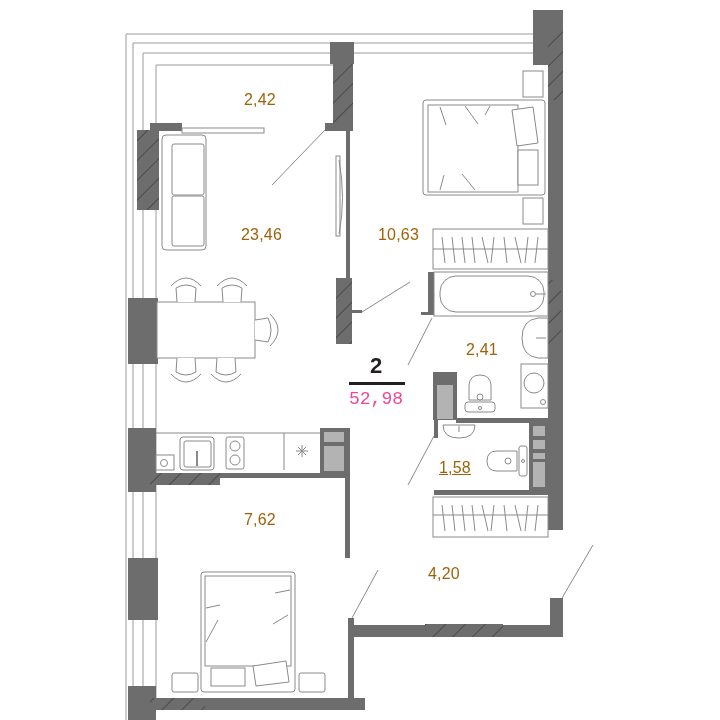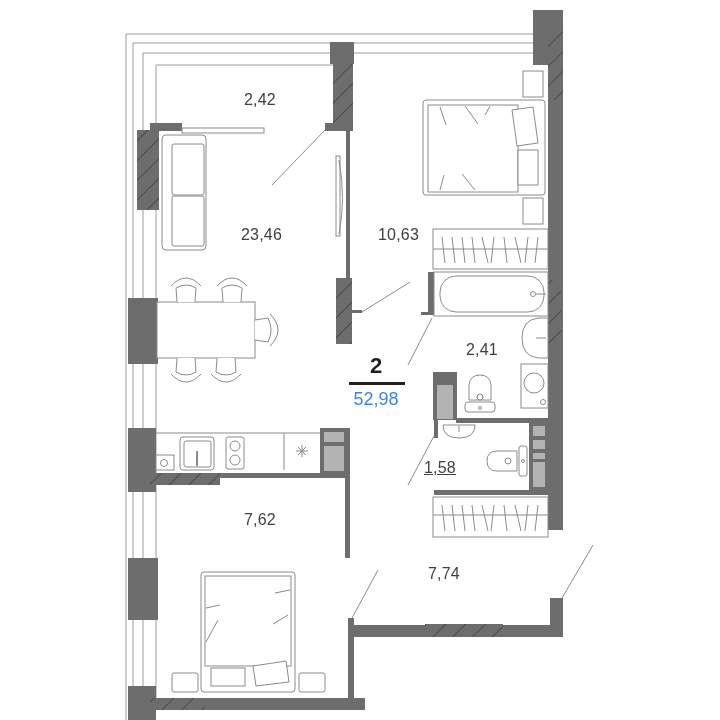--- a/index.html
+++ b/index.html
@@ -2,38 +2,38 @@
 <html><head>
 <meta charset="utf-8">
 <style>
   html, body { margin: 0; padding: 0; background: #ffffff; }
   body { width: 720px; height: 720px; position: relative; overflow: hidden; }
   #plan { position: absolute; left: 0; top: 0; width: 720px; height: 720px; }
   .area-label {
     position: absolute;
     font-family: "Liberation Sans", sans-serif;
     font-size: 16px;
-    color: #404040;
+    color: #a16207;
     letter-spacing: 0.2px;
     white-space: nowrap;
   }
   .rooms-count {
     position: absolute;
     font-family: "Liberation Sans", sans-serif;
     font-weight: bold;
     font-size: 22px;
     color: #231f20;
     text-align: center;
     width: 60px;
   }
   .total-area {
     position: absolute;
-    font-family: Liberation Sans, sans-serif;
+    font-family: Liberation Mono, monospace;
     font-size: 18px;
-    color: #3b82f6;
+    color: #ec4899;
     text-align: center;
     width: 70px;
   }
   .total-bar {
     position: absolute;
     background: #231f20;
     height: 3px;
   }
 </style>
 </head>
@@ -232,19 +232,19 @@
     <rect x="172" y="673" width="26" height="19" rx="2"></rect>
     <rect x="299" y="673" width="26" height="19" rx="2"></rect>
     <path d="M206,608 L220,605 M275,593 L290,590 M273,624 L288,615 M206,642 L218,620" fill="none"></path>
   </g>
 </svg>
 
 <div class="area-label" style="left:244px; top:91px;">2,42</div>
 <div class="area-label" style="left:241px; top:226px;">23,46</div>
 <div class="area-label" style="left:378px; top:226px;">10,63</div>
 <div class="area-label" style="left:466px; top:341px;">2,41</div>
-<div class="area-label" style="left:424px; top:459px;text-decoration:underline;">1,58</div>
+<div class="area-label" style="left:439px; top:459px;text-decoration:underline;">1,58</div>
 <div class="area-label" style="left:244px; top:511px;">7,62</div>
-<div class="area-label" style="left:428px; top:565px;">7,74</div>
+<div class="area-label" style="left:428px; top:565px;">4,20</div>
 
 <div class="rooms-count" style="left:346px; top:353px;">2</div>
 <div class="total-bar" style="left:349px; top:382px; width:56px;"></div>
 <div class="total-area" style="left:341px; top:389px;">52,98</div>
 
 </body></html>

